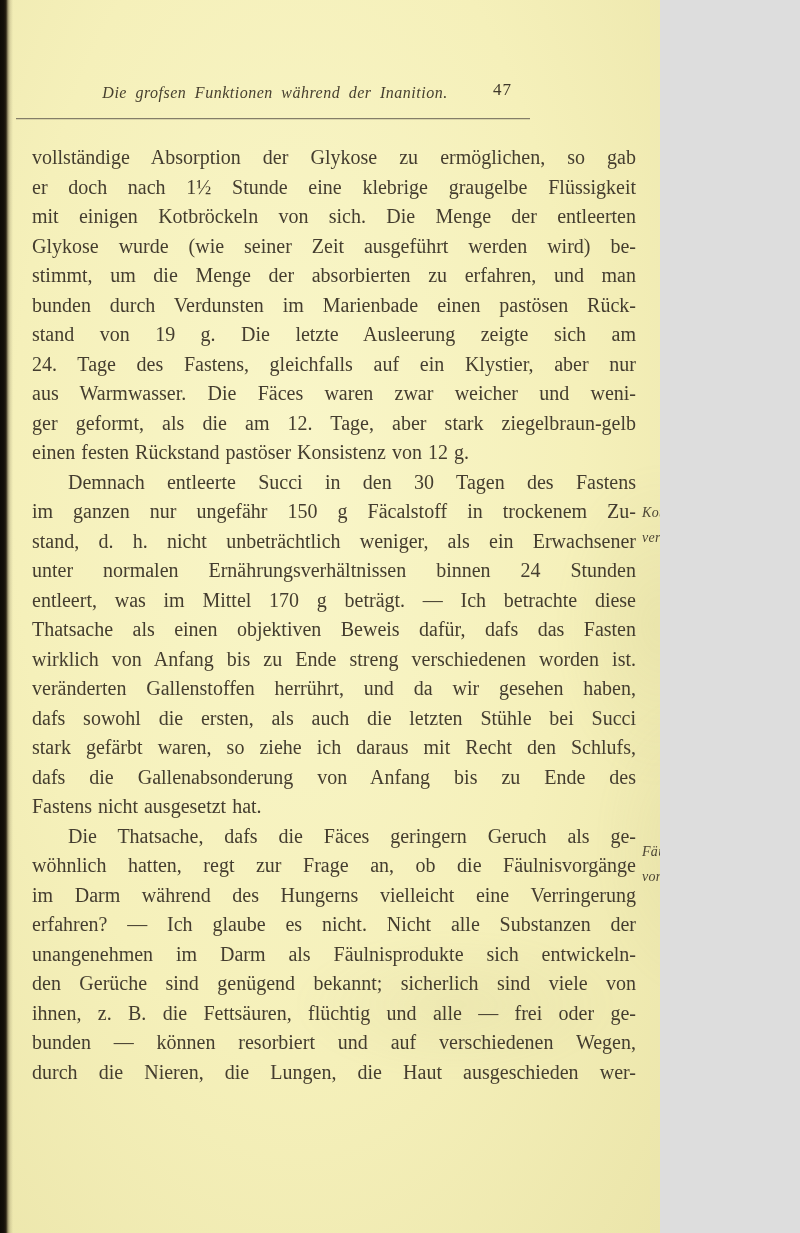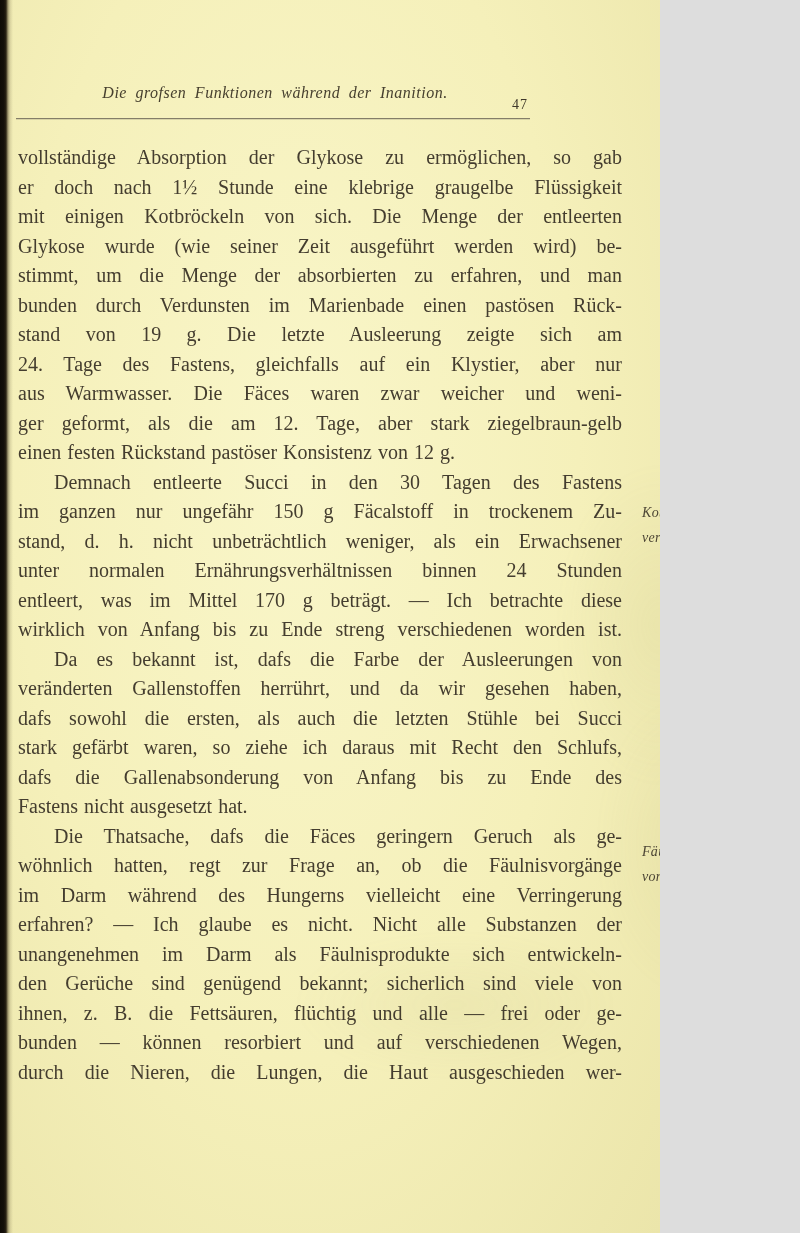--- a/index.html
+++ b/index.html
@@ -31,31 +31,31 @@
 
   .running-head {
     position:absolute; top:84px; left:18px; width:514px; height:24px;
     text-align:center;
   }
   .running-title {
     font-style:italic; font-size:16px; letter-spacing:.5px; word-spacing:4px;
     color:#47402f;
   }
   .page-number {
-    position:absolute; right:4px; top:-4px;
-    font-size:14px; letter-spacing:1px; color:#3f382a; font-style:normal;margin-top:17px;
+    position:absolute; right:20px; top:-4px;
+    font-size:17px; letter-spacing:1px; color:#3f382a; font-style:normal;
   }
   .head-rule {
     position:absolute; top:118px; left:16px; width:514px; height:1px;
     background:#847e68;
     box-shadow:0 1px 0 rgba(132,126,104,.25);
   }
 
   .text-block {
-    position:absolute; top:143px; left:18px; width:604px;
+    position:absolute; top:143px; left:32px; width:604px;
     font-size:20px; line-height:29.5px;
   }
   .line {
     height:29.5px; overflow:hidden;
     text-align:justify; text-align-last:justify;
     word-spacing:1px;
   }
   .line.indent { text-indent:36px; }
   .line.short-last { text-align-last:left; }
 
@@ -91,22 +91,22 @@
       <div class="line">stand von 19 g. Die letzte Ausleerung zeigte sich am</div>
       <div class="line">24. Tage des Fastens, gleichfalls auf ein Klystier, aber nur</div>
       <div class="line">aus Warmwasser. Die Fäces waren zwar weicher und weni-</div>
       <div class="line">ger geformt, als die am 12. Tage, aber stark ziegelbraun-gelb</div>
       <div class="line short-last">einen festen Rückstand pastöser Konsistenz von 12 g.</div>
       <div class="line indent">Demnach entleerte Succi in den 30 Tagen des Fastens</div>
       <div class="line">im ganzen nur ungefähr 150 g Fäcalstoff in trockenem Zu-</div>
       <div class="line">stand, d. h. nicht unbeträchtlich weniger, als ein Erwachsener</div>
       <div class="line">unter normalen Ernährungsverhältnissen binnen 24 Stunden</div>
       <div class="line">entleert, was im Mittel 170 g beträgt. — Ich betrachte diese</div>
+      <div class="line">Thatsache als einen objektiven Beweis dafür, dafs das Fasten</div>
       <div class="line">wirklich von Anfang bis zu Ende streng verschiedenen worden ist.</div>
-      <div class="line indent">Da es bekannt ist, dafs die Farbe der Ausleerungen von</div>
       <div class="line">veränderten Gallenstoffen herrührt, und da wir gesehen haben,</div>
       <div class="line">dafs sowohl die ersten, als auch die letzten Stühle bei Succi</div>
       <div class="line">stark gefärbt waren, so ziehe ich daraus mit Recht den Schlufs,</div>
       <div class="line">dafs die Gallenabsonderung von Anfang bis zu Ende des</div>
       <div class="line short-last">Fastens nicht ausgesetzt hat.</div>
       <div class="line indent">Die Thatsache, dafs die Fäces geringern Geruch als ge-</div>
       <div class="line">wöhnlich hatten, regt zur Frage an, ob die Fäulnisvorgänge</div>
       <div class="line">im Darm während des Hungerns vielleicht eine Verringerung</div>
       <div class="line">erfahren? — Ich glaube es nicht. Nicht alle Substanzen der</div>
       <div class="line">unangenehmen im Darm als Fäulnisprodukte sich entwickeln-</div>

